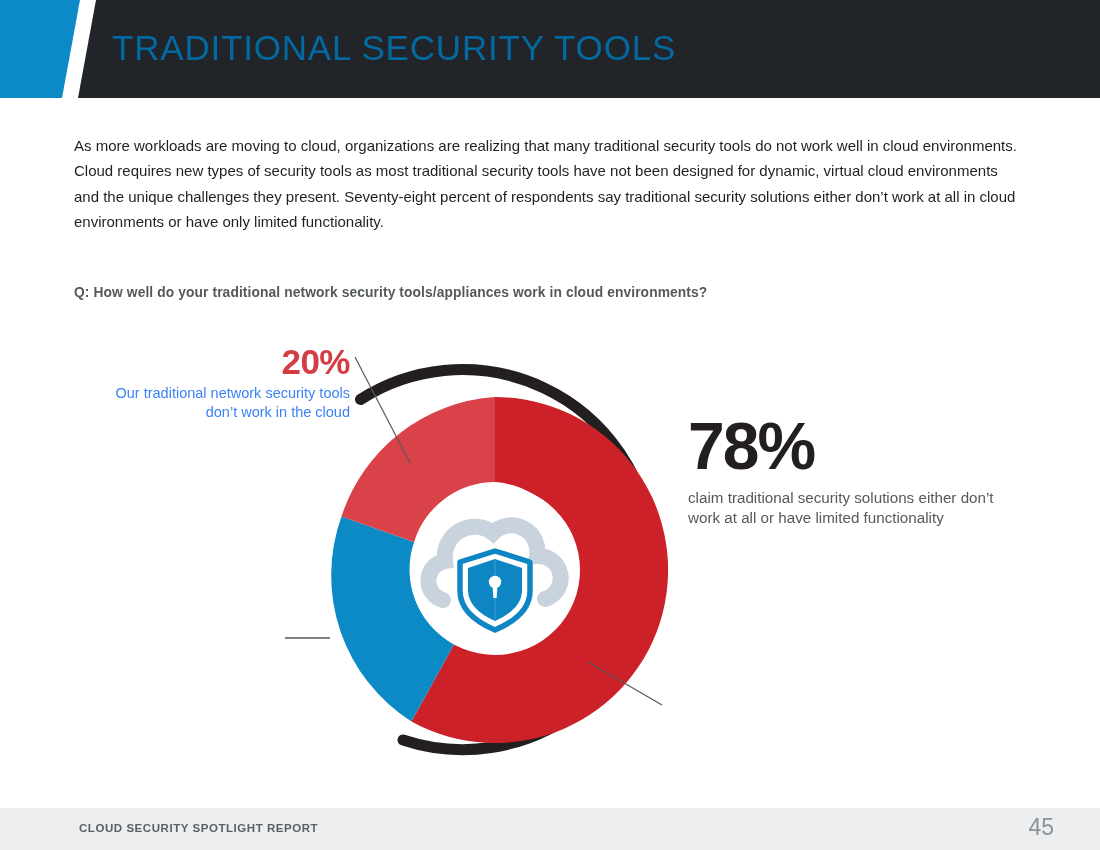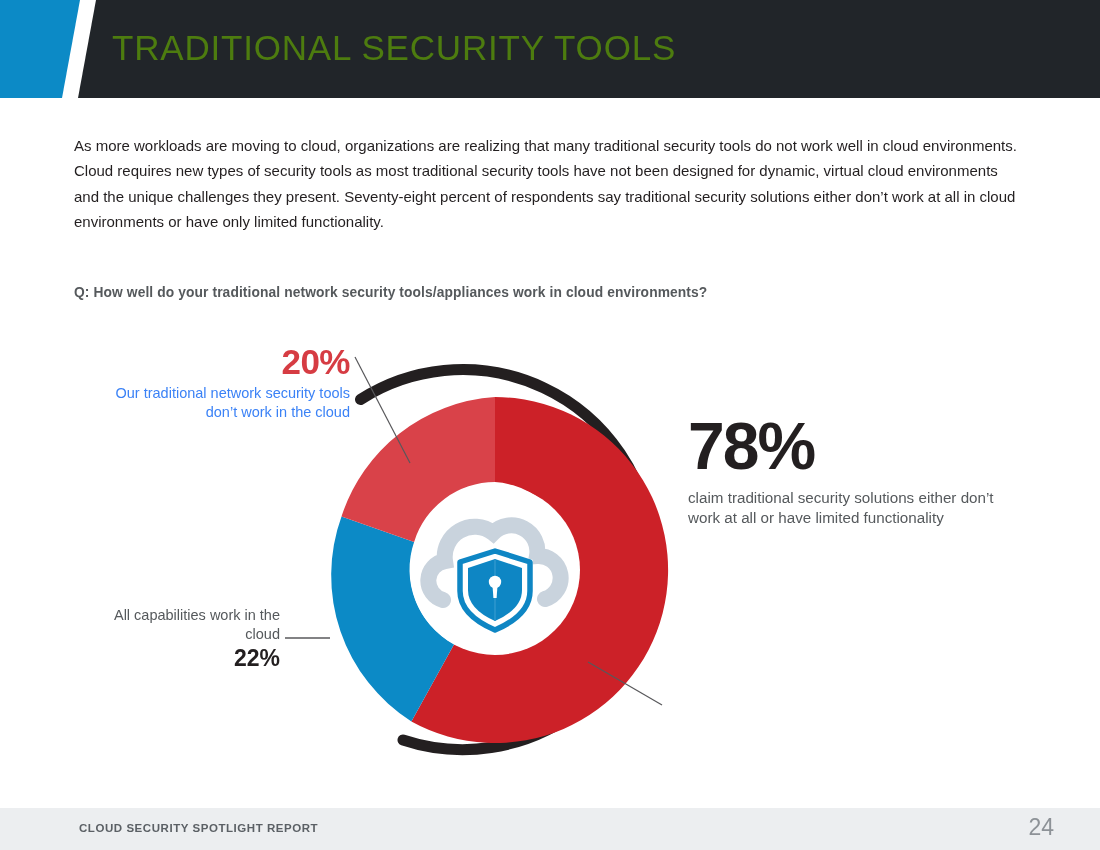--- a/index.html
+++ b/index.html
@@ -39,21 +39,21 @@
     background: #212529;
     clip-path: polygon(96px 0, 1100px 0, 1100px 98px, 78px 98px);
   }
   .header-title {
     position: absolute;
     left: 112px;
     top: 28px;
     font-size: 35px;
     letter-spacing: 0.8px;
     font-weight: 400;
-    color: #4d7c0f;
+    color: #0369a1;
     font-family: "Liberation Sans", sans-serif;
     white-space: nowrap;
   }
 
   
   .intro {
     position: absolute;
     left: 74px;
     top: 133px;
     width: 952px;
@@ -263,28 +263,24 @@
       <circle cx="0" cy="12" r="6.2" fill="#ffffff"></circle>
       <path d="M -2.6 14 L 2.6 14 L 1.6 28 L -1.6 28 Z" fill="#ffffff"></path>
     </g>
   </svg>
 
   <div class="callout-20">
     <div class="pct">20%</div>
     <div class="desc">Our traditional network security tools don’t work in the cloud</div>
   </div>
 
-  <div class="callout-22">
-    <div class="desc">All capabilities work in the cloud</div>
-    <div class="pct">22%</div>
-  </div>
 
   <div class="callout-78">
     <div class="pct">78%</div>
     <div class="desc">claim traditional security solutions either don’t work at all or have limited functionality</div>
   </div>
 
 </div>
 
 <div class="footer">
   <div class="footer-label">CLOUD SECURITY SPOTLIGHT REPORT</div>
-  <div class="footer-page">24</div>
+  <div class="footer-page">45</div>
 </div>
 
 </body></html>

